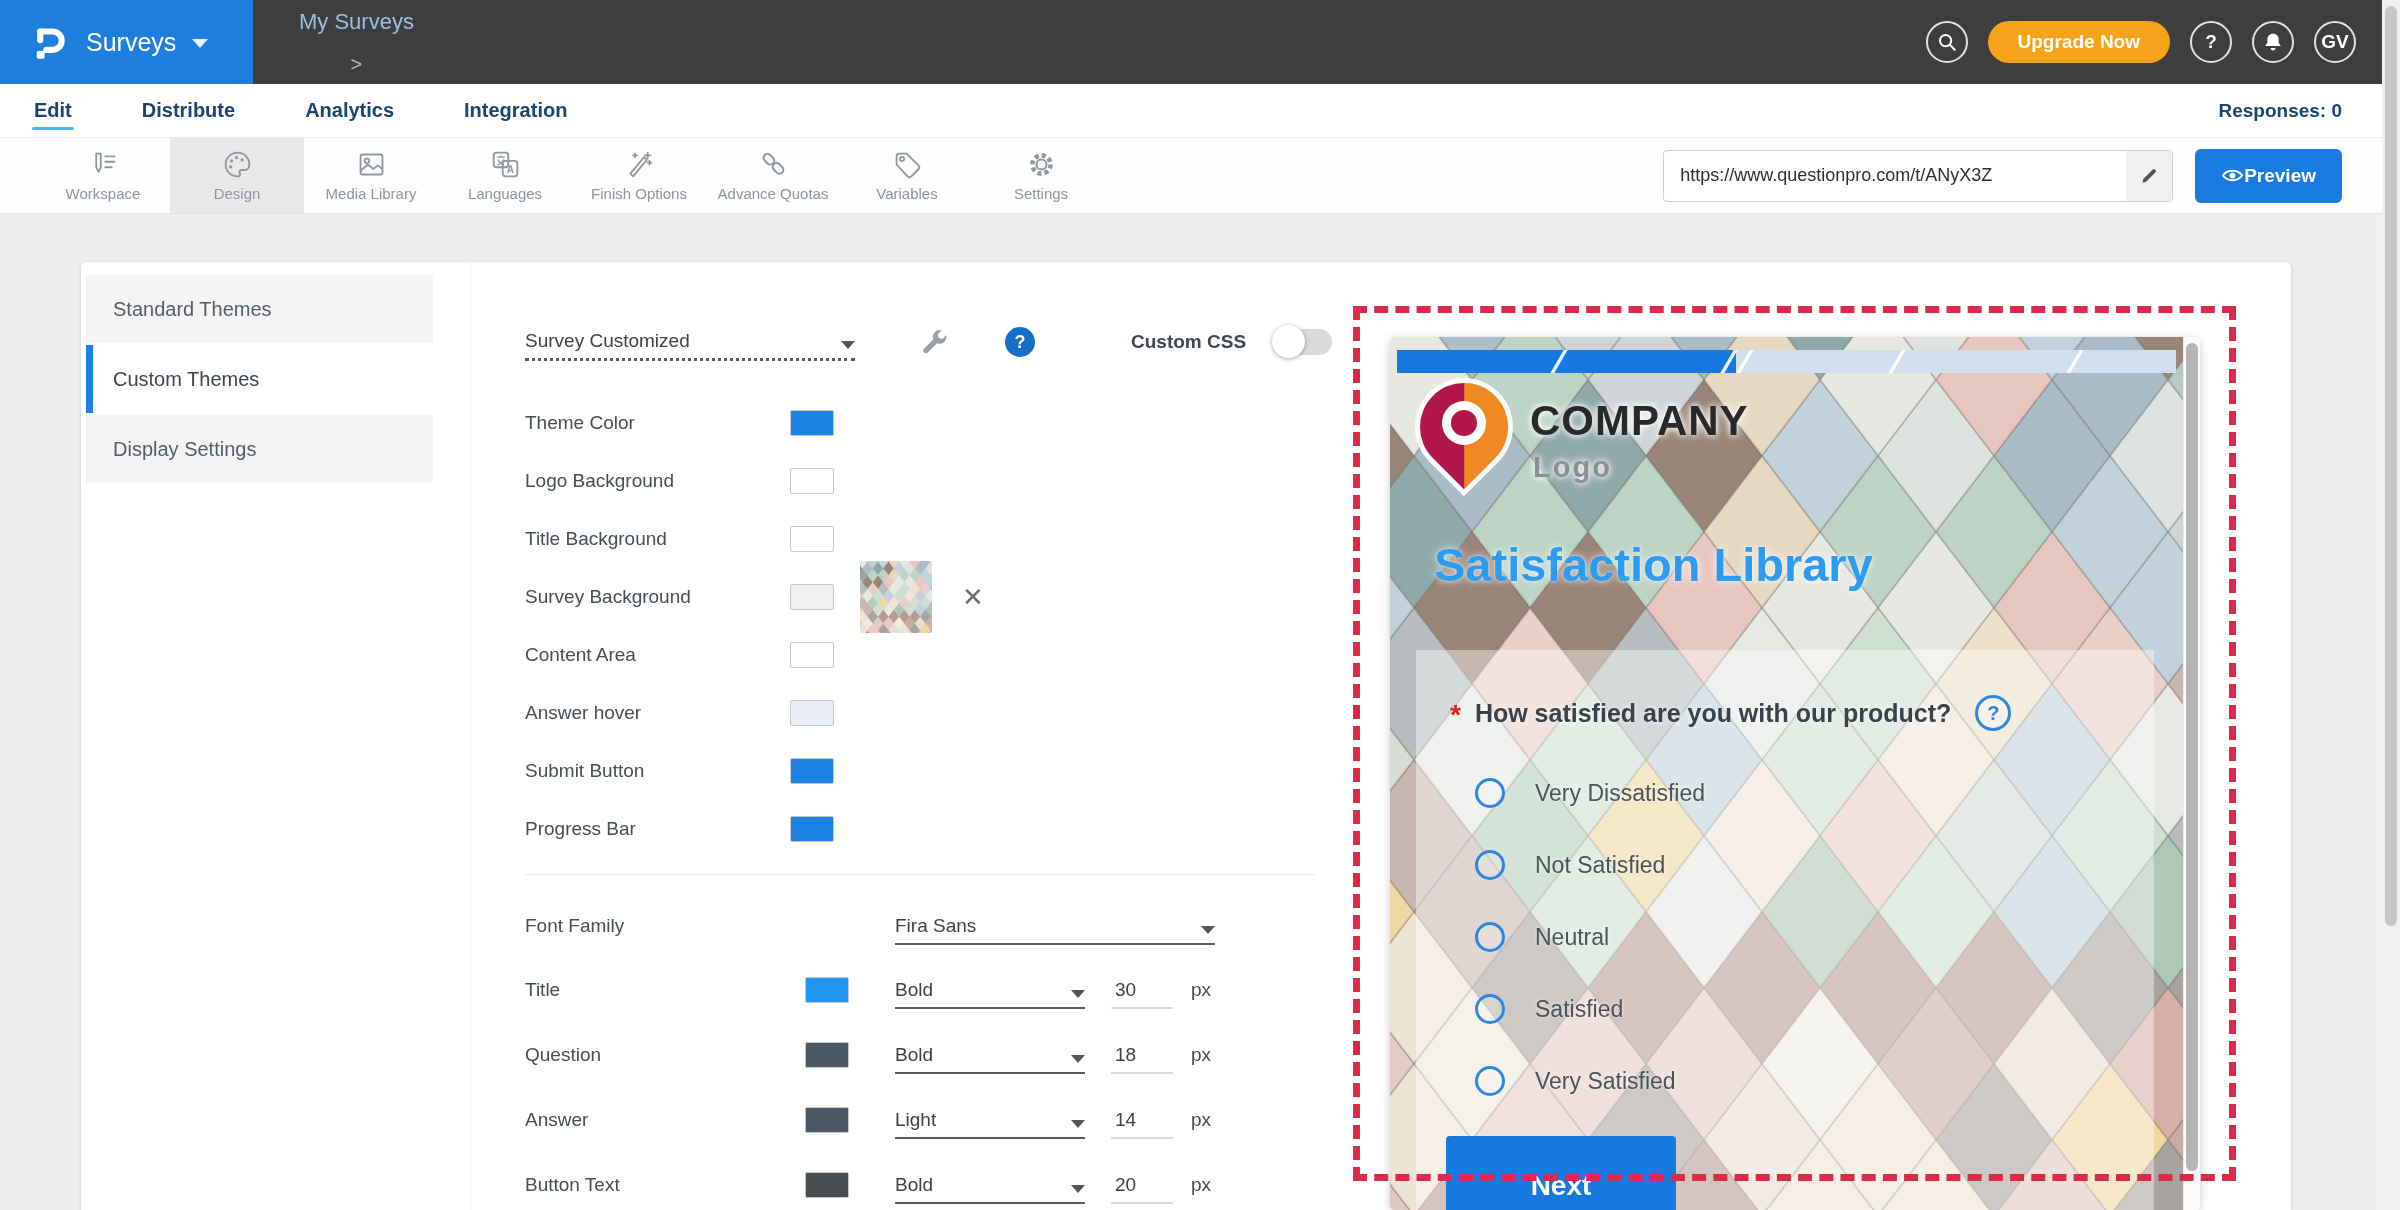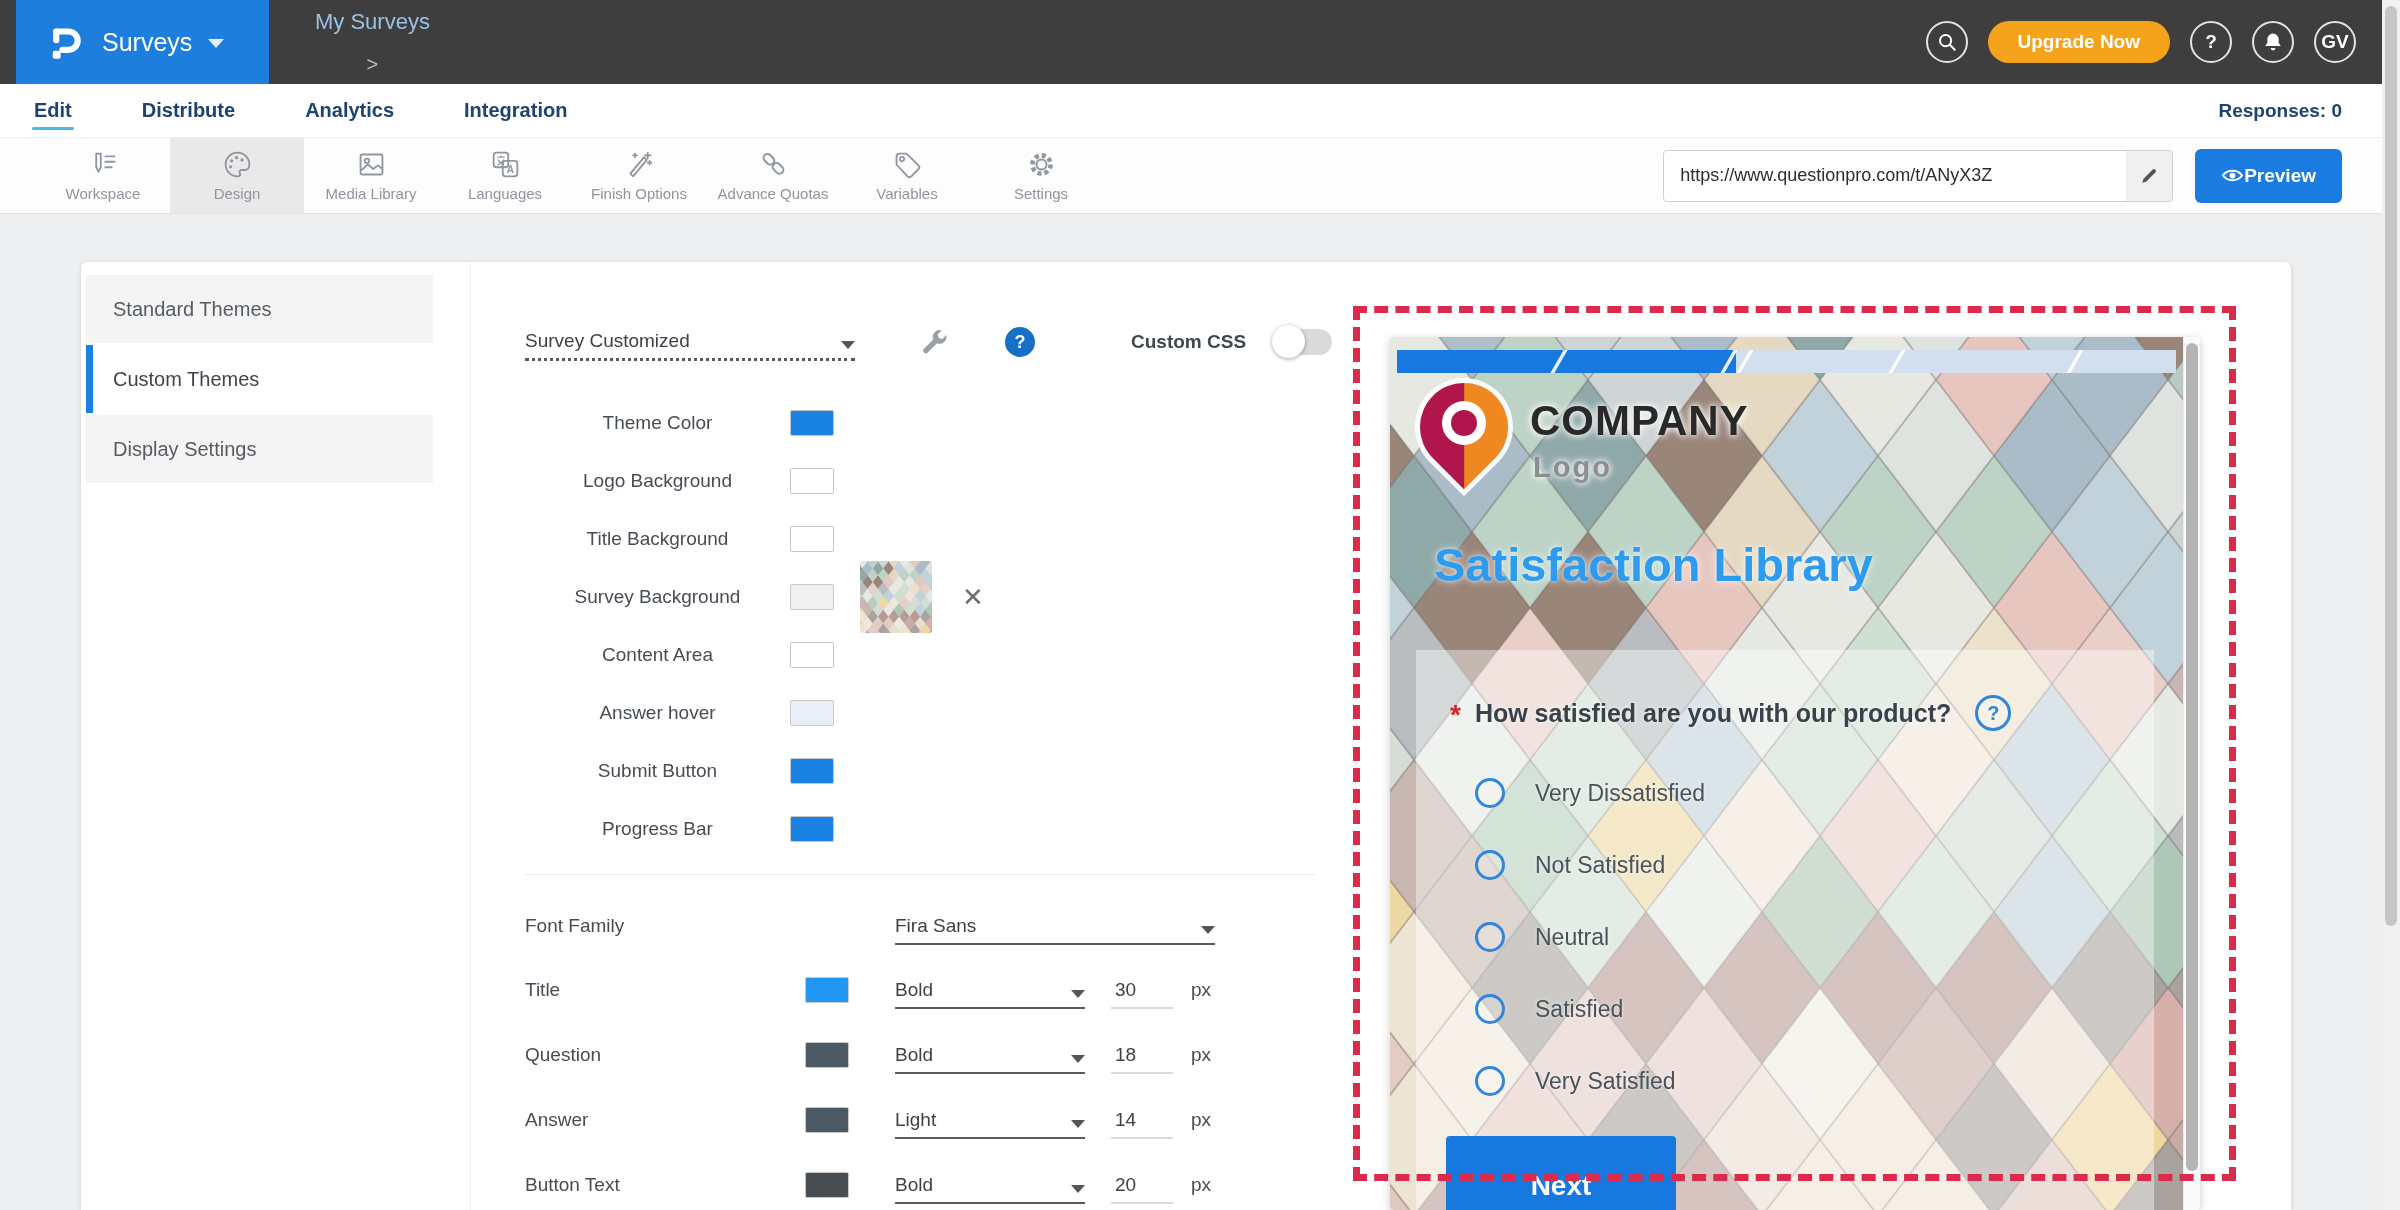--- a/index.html
+++ b/index.html
@@ -1,20 +1,20 @@
 <!DOCTYPE html>
 <html><head>
 <meta charset="utf-8">
 <style>
   * { margin:0; padding:0; box-sizing:border-box; }
   body { background:#e8eaec; font-family:"Liberation Sans", sans-serif; }
   .screen { position:relative; width:2400px; height:1210px; overflow:hidden; background:#edeff0; }
 
   
-  .topbar { position:absolute; left:0; top:0; width:100%; height:84px; background:#3e3e3e; display:flex; align-items:center;padding-left:16px; }
+  .topbar { position:absolute; left:0; top:0; width:100%; height:84px; background:#3e3e3e; display:flex; align-items:center; }
   .brand { width:253px; height:84px; background:#1d7edd; display:flex; align-items:center; gap:16px; padding-left:28px; flex:none; }
   .brand-logo { width:42px; height:42px; }
   .brand-label { color:#fff; font-size:25px; font-weight:500; }
   .caret-w { width:0; height:0; border-left:8px solid transparent; border-right:8px solid transparent; border-top:9px solid #e8f1fb; margin-top:3px; }
   .crumb { display:flex; align-items:center; gap:18px; margin-left:46px; font-size:22px;flex-direction:column; }
   .crumb-parent { color:#9cc0e4; }
   .crumb-sep { color:#b8b8b8; font-size:20px; }
   .crumb-current { color:#fff; }
   .top-actions { margin-left:auto; display:flex; align-items:center; gap:20px; padding-right:44px; }
   .circle-btn { width:42px; height:42px; border:2px solid rgba(255,255,255,.85); border-radius:50%; display:flex; align-items:center; justify-content:center; color:#fff; font-weight:700; font-size:19px; flex:none; }
@@ -57,21 +57,21 @@
   .uselect { position:relative; border-bottom:2px solid #5a5a5a; display:flex; align-items:flex-end; justify-content:space-between; height:38px; padding-bottom:6px; font-size:19px; color:#3c4248; cursor:pointer; }
   .theme-select { width:330px; border-bottom-style:dotted; border-bottom-width:3px; }
   .caret-dn { width:0; height:0; border-left:7px solid transparent; border-right:7px solid transparent; border-top:8px solid #555; margin-bottom:3px; }
   .wrench-btn { margin-left:64px; cursor:pointer; display:flex; }
   .help-badge { margin-left:56px; width:30px; height:30px; border-radius:50%; background:#1770c8; color:#fff; font-weight:700; font-size:18px; display:flex; align-items:center; justify-content:center; cursor:pointer; }
   .ccss-label { margin-left:96px; font-size:19px; font-weight:600; color:#3f4750; }
   .toggle { margin-left:28px; width:58px; height:26px; border-radius:13px; background:#dadada; position:relative; cursor:pointer; }
   .toggle-knob { position:absolute; left:-2px; top:-4px; width:33px; height:33px; border-radius:50%; background:#fff; box-shadow:0 1px 4px rgba(0,0,0,.35); }
 
   .c-rows { margin-top:20px; }
-  .c-row { height:58px; display:flex; align-items:center;text-align:center; }
+  .c-row { height:58px; display:flex; align-items:center; }
   .c-label { width:265px; font-size:19px; color:#474d54; }
   .swatch { width:44px; height:26px; border:1px solid #c6c6c6; border-radius:2px; cursor:pointer; flex:none; }
   .thumb { width:72px; height:72px; margin-left:26px; border-radius:3px; overflow:hidden; flex:none; cursor:pointer; }
   .thumb-x { margin-left:30px; font-size:26px; color:#6d6d6d; cursor:pointer; }
 
   .h-div { height:1px; background:#ebebeb; width:790px; margin:16px 0 20px; }
 
   .ff-row { display:flex; align-items:center; height:62px; }
   .ff-label, .f-label { width:280px; font-size:19px; color:#474d54; }
   .ff-select { width:320px; margin-left:90px; border-bottom-width:2px; }

